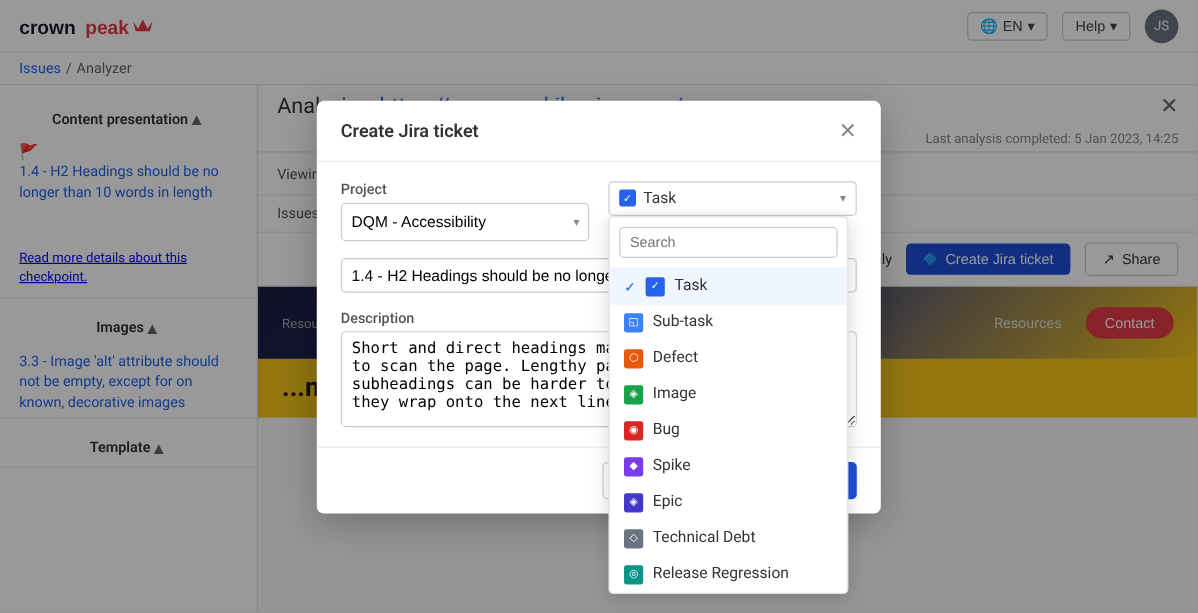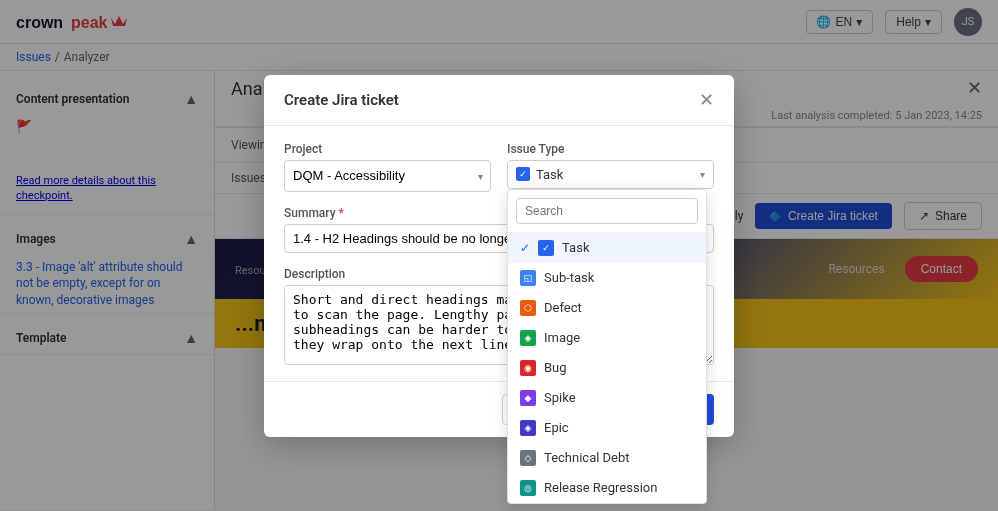--- a/index.html
+++ b/index.html
@@ -64,21 +64,21 @@
       padding: 4px 16px;
       cursor: pointer;
     }
     .issue-item a { color: #2563eb; text-decoration: none; font-size: 12px; line-height: 1.4; display: block; }
 
     .section-group { border-bottom: 1px solid #f0f0f0; margin-bottom: 8px; }
     .section-group-header {
       padding: 8px 16px;
       display: flex;
       align-items: center;
-      justify-content: space-between;
+      justify-content: center;
       cursor: pointer;
     }
     .section-group-title { font-size: 12px; font-weight: 600; color: #333; text-transform: none; }
 
     
     .content-right {
       flex: 1;
       background: #f9f9f9;
       overflow: hidden;
       position: relative;
@@ -332,20 +332,21 @@
 
     <div class="sidebar">
 
       <div class="section-group">
         <div class="section-group-header">
           <span class="section-group-title">Content presentation</span>
           <button class="section-toggle">▲</button>
         </div>
         <div class="issue-item">
           <span class="flag-icon">🚩</span>
+          <a href="#">1.4 - H2 Headings should be no longer than 10 words in length</a>
         </div>
         <div style="padding: 4px 16px 10px; font-size: 11px; color: #555; line-height: 1.4;">
           <br><br>
           <a href="#">Read more details about this checkpoint.</a>
         </div>
       </div>
 
       <div class="section-group">
         <div class="section-group-header">
           <span class="section-group-title">Images</span>
@@ -435,21 +436,20 @@
 
       <div class="form-row">
         <div class="form-group half">
           <label class="form-label">Project</label>
           <div class="select-wrap">
             <select class="form-select" style="height:32px;"><option>DQM - Accessibility</option></select>
             <span class="select-arrow">▾</span>
           </div>
         </div>
         <div class="form-group half">
-          <label class="form-label">Issue Type</label>
           <div class="dropdown-wrapper">
             <div class="issue-type-display">
               <div class="task-icon"></div>
               <span>Task</span>
               <span style="margin-left:auto;color:#888;font-size:10px;">▾</span>
             </div>
 
             <div class="dropdown-menu">
               <div class="dropdown-search">
                 <input type="text" placeholder="Search" style="">
@@ -491,24 +491,20 @@
               <div class="dropdown-item">
                 <div class="item-icon teal">◎</div>
                 <span>Release Regression</span>
               </div>
             </div>
           </div>
         </div>
       </div>
 
       <div class="form-group" style="margin-bottom:14px;">
-        <label class="form-label">
-          <span>Summary</span>
-          <span class="required"> *</span>
-        </label>
         <input type="text" class="form-input" value="1.4 - H2 Headings should be no longer tha" style="">
       </div>
 
       <div class="form-group">
         <label class="form-label">Description</label>
         <textarea class="form-textarea" placeholder="Why is this important?" style="">Short and direct headings make it easier for users to scan the page. Lengthy page headings and subheadings can be harder to read, especially if they wrap onto the next line.
 
 Headings provide a guide on what to exp</textarea>
       </div>
     </div>

